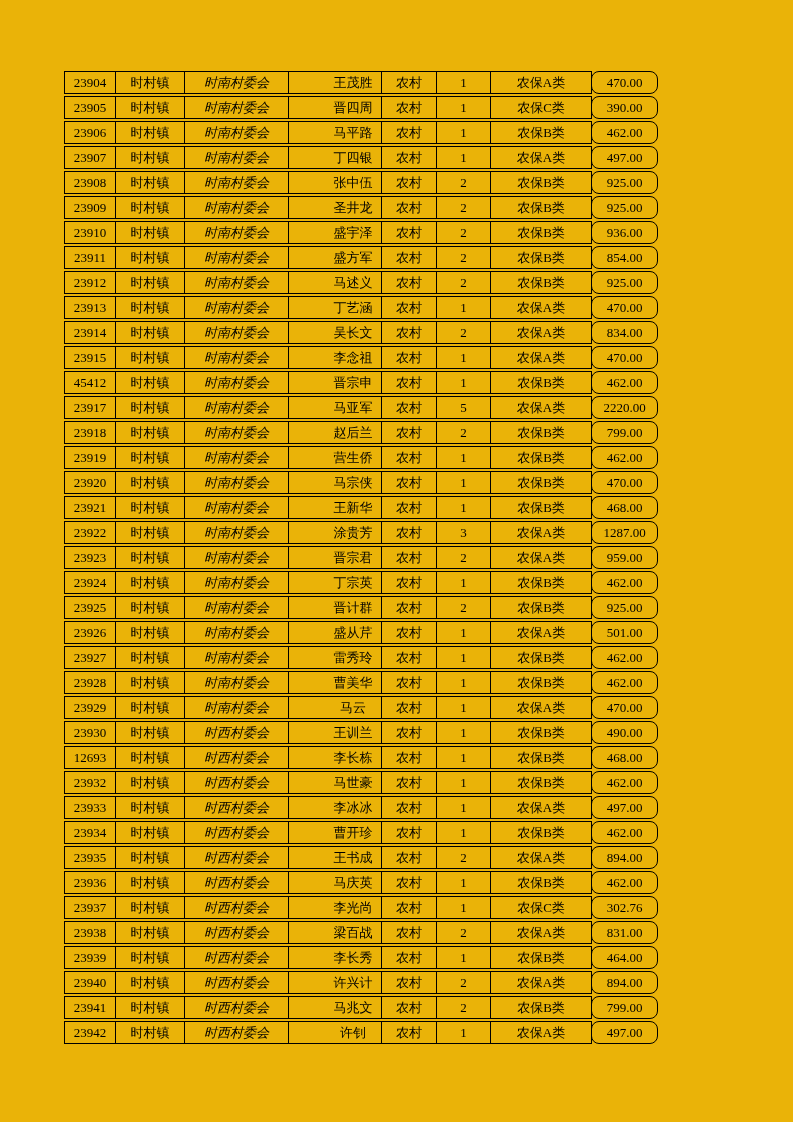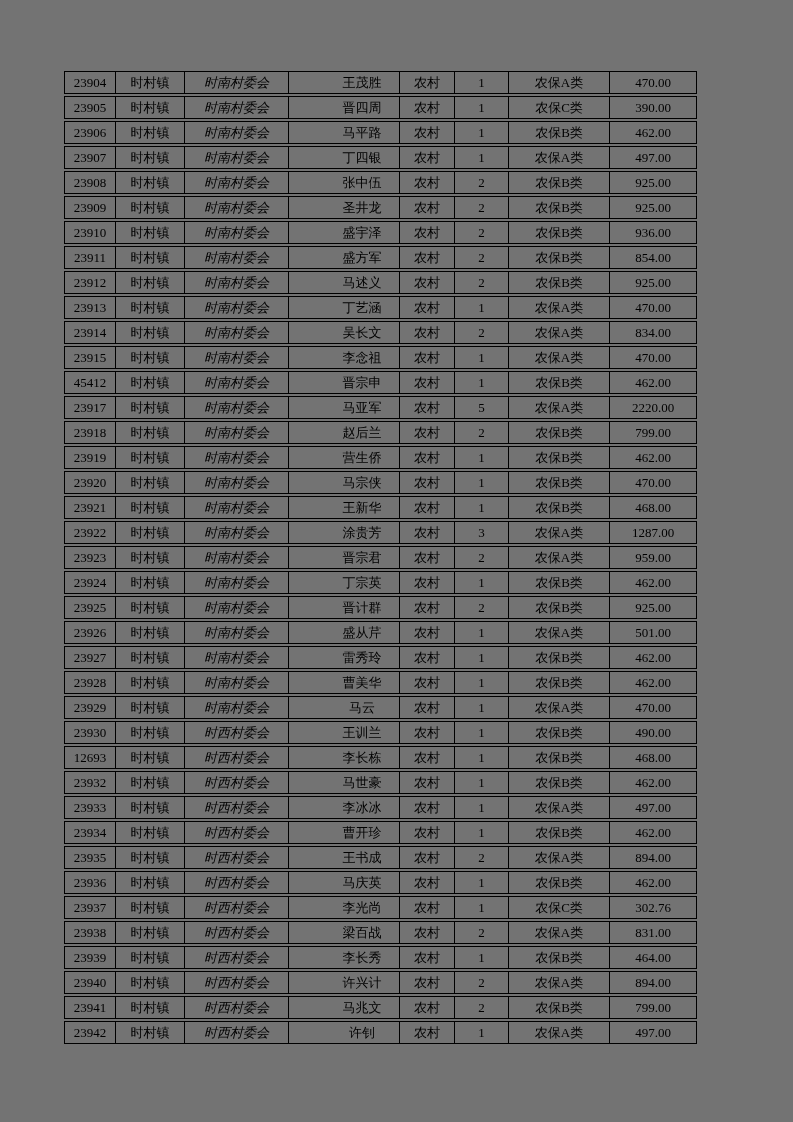--- a/index.html
+++ b/index.html
@@ -4,21 +4,21 @@
 <style>
   html, body {
     margin: 0;
     padding: 0;
     background: #ffffff;
   }
   .page {
     position: relative;
     width: 793px;
     height: 1122px;
-    background: #737373;
+    background: #eab308;
     color: #000000;
     font-family: "Liberation Serif", "DejaVu Serif", serif;
     overflow: hidden;
   }
   .payment-table {
     position: absolute;
     left: 64px;
     top: 71px;
   }
   .trow {
@@ -38,25 +38,25 @@
     justify-content: center;
     font-size: 13px;
     line-height: 1;
     white-space: nowrap;
     overflow: hidden;
   }
   .cell:first-child { margin-left: 0; }
   .c0 { width: 52px; }   
   .c1 { width: 70px; }   
   .c2 { width: 105px; font-style: italic; }  
-  .c3 { width: 112px; padding-left: 36px; }   
+  .c3 { width: 94px; padding-left: 36px; }   
   .c4 { width: 56px; }   
   .c5 { width: 55px; }   
   .c6 { width: 102px; }  
-  .c7 { width: 88px; }   
+  .c7 { width: 67px; border-radius: 8px; }   
 </style>
 </head>
 <body>
 
 <div class="page">
   <div class="payment-table" id="payment-table">
   <div class="trow">
     <div class="cell c0">23904</div>
     <div class="cell c1">时村镇</div>
     <div class="cell c2">时南村委会</div>

